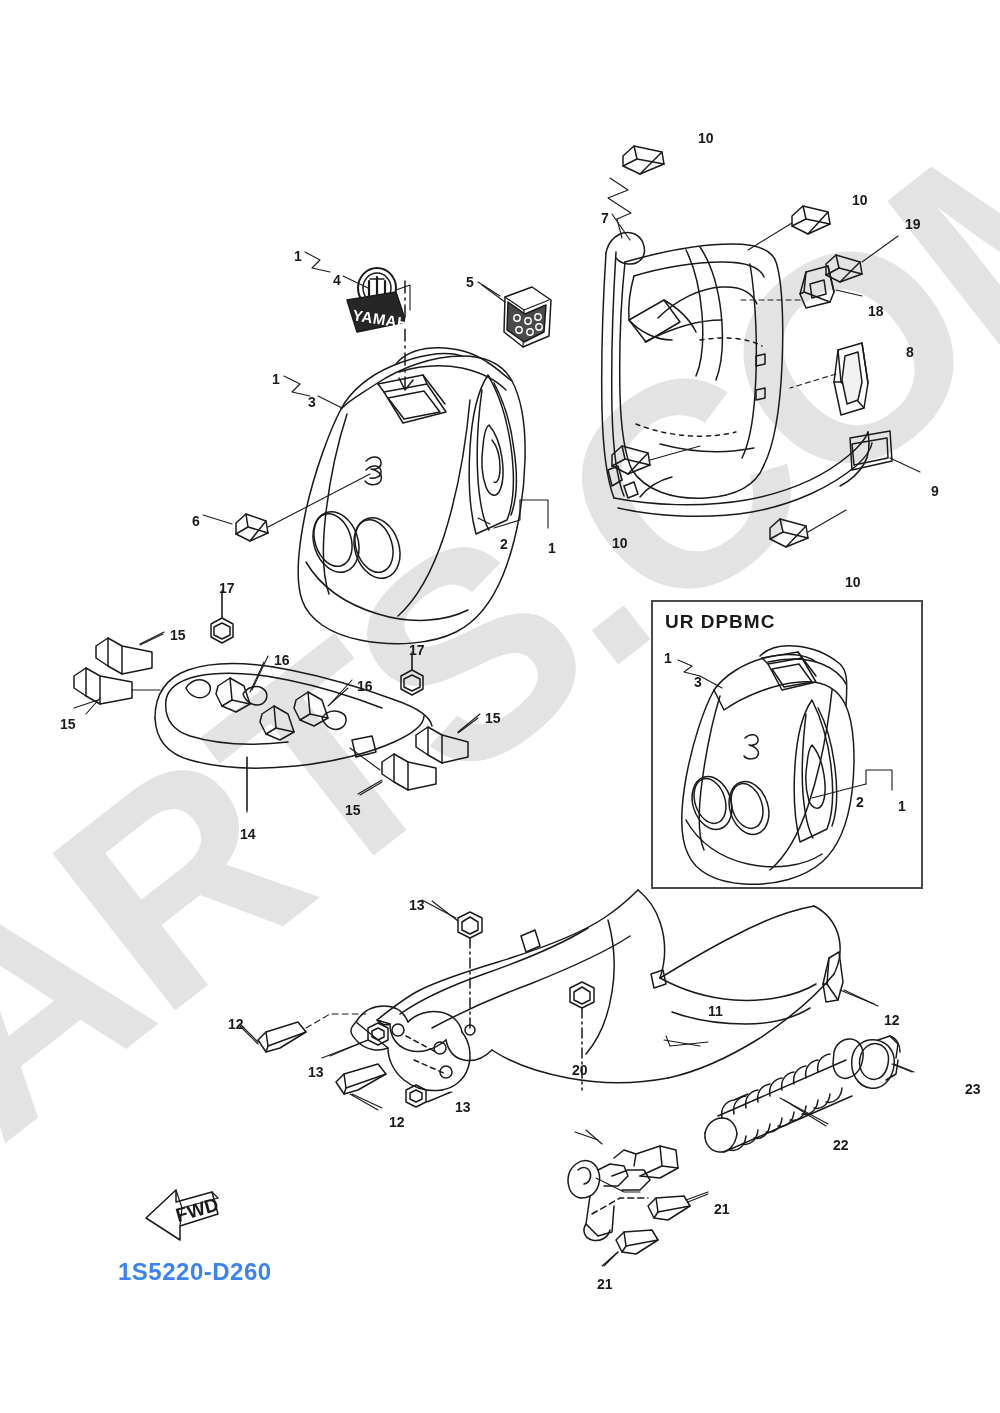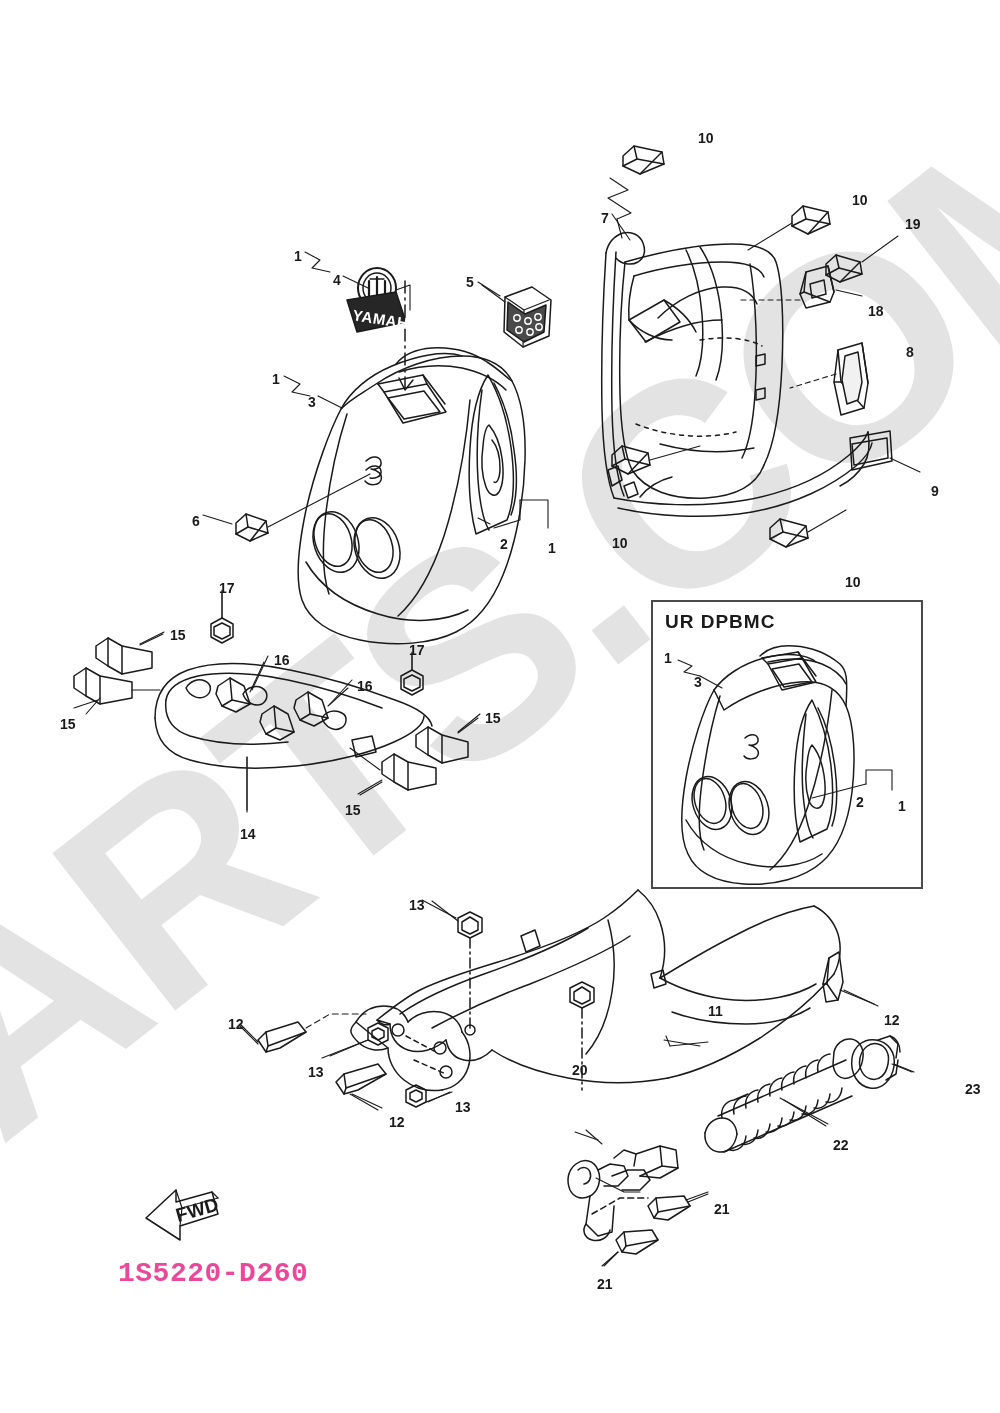--- a/index.html
+++ b/index.html
@@ -5,22 +5,22 @@
   html,body{margin:0;padding:0;background:#ffffff;}
   body{font-family:"Liberation Sans",sans-serif;}
   #sheet{position:relative;width:1000px;height:1413px;background:#ffffff;overflow:hidden;}
   #wm{position:absolute;left:0;top:0;width:1000px;height:1413px;pointer-events:none;}
   #art{position:absolute;left:0;top:0;width:1000px;height:1413px;}
   .cal{position:absolute;font-family:"Liberation Sans",sans-serif;font-weight:bold;color:#1a1a1a;
        font-size:14px;line-height:21px;letter-spacing:0px;}
   .inset{position:absolute;border:2px solid #4a4a4a;background:transparent;}
   .insetlab{position:absolute;font-family:"Liberation Sans",sans-serif;font-weight:bold;
             font-size:19px;color:#1a1a1a;letter-spacing:1px;}
-  .code{position:absolute;font-family:Liberation Mono, monospace;font-weight:bold;
-        font-size:28px;color:#ec4899;letter-spacing:0.5px;}
+  .code{position:absolute;font-family:Liberation Sans, sans-serif;font-weight:bold;
+        font-size:24px;color:#3b82f6;letter-spacing:0.5px;}
 </style>
 </head>
 <body>
 
 <div id="sheet">
 
   <svg id="wm" viewBox="0 0 1000 1413" xmlns="http://www.w3.org/2000/svg">
     <g transform="translate(500 706) rotate(-38)">
       <text x="0" y="40" text-anchor="middle" font-family="Liberation Sans, sans-serif" font-weight="bold" font-size="290" fill="#e3e3e3" letter-spacing="-6">PARTS.COM</text>
     </g>

